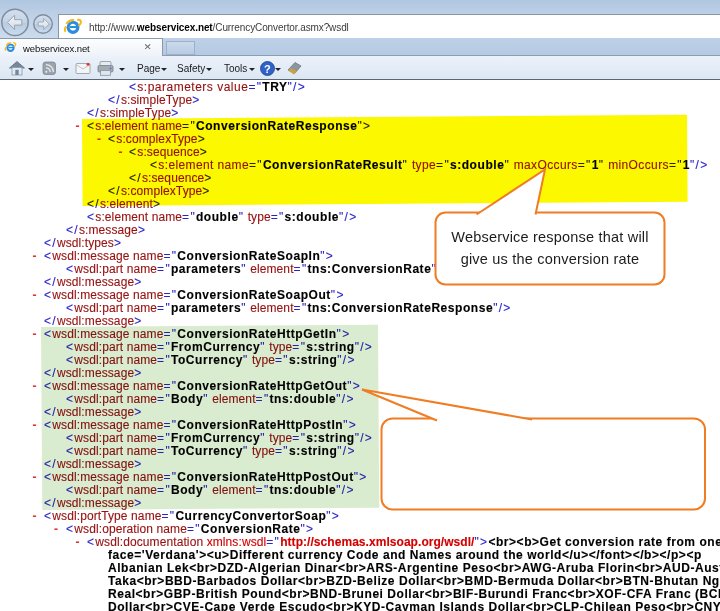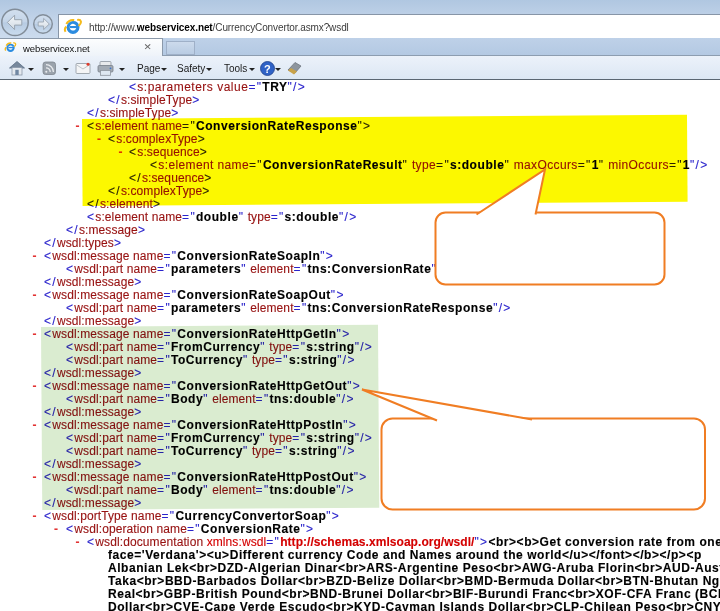--- a/index.html
+++ b/index.html
@@ -161,14 +161,15 @@
     <div id="hly" class="hl"></div>
     <div id="hlg" class="hl"></div>
     <svg id="cosvg" viewBox="0 0 720 531">
       <rect x="435.5" y="132.5" width="229" height="72" rx="10" fill="#fff" stroke="#f07d23" stroke-width="2"></rect>
       <polygon points="545,89.5 476.5,135 535.5,135" fill="#fff"></polygon>
       <path d="M476.5 134.5 L545 89.5 L535.5 134.5" fill="none" stroke="#f07d23" stroke-width="2"></path>
       <rect x="381.5" y="338.5" width="323.5" height="91" rx="11" fill="#fff" stroke="#f07d23" stroke-width="2"></rect>
       <polygon points="362,309.5 437,341 532,340" fill="#fff"></polygon>
       <path d="M437 340.5 L362 309.5 L532 339.5" fill="none" stroke="#f07d23" stroke-width="2"></path>
     </svg>
+    <div id="cot1" class="cot">Webservice response that will<br>give us the conversion rate</div>
   </div>
 </div>
 
 </body></html>

